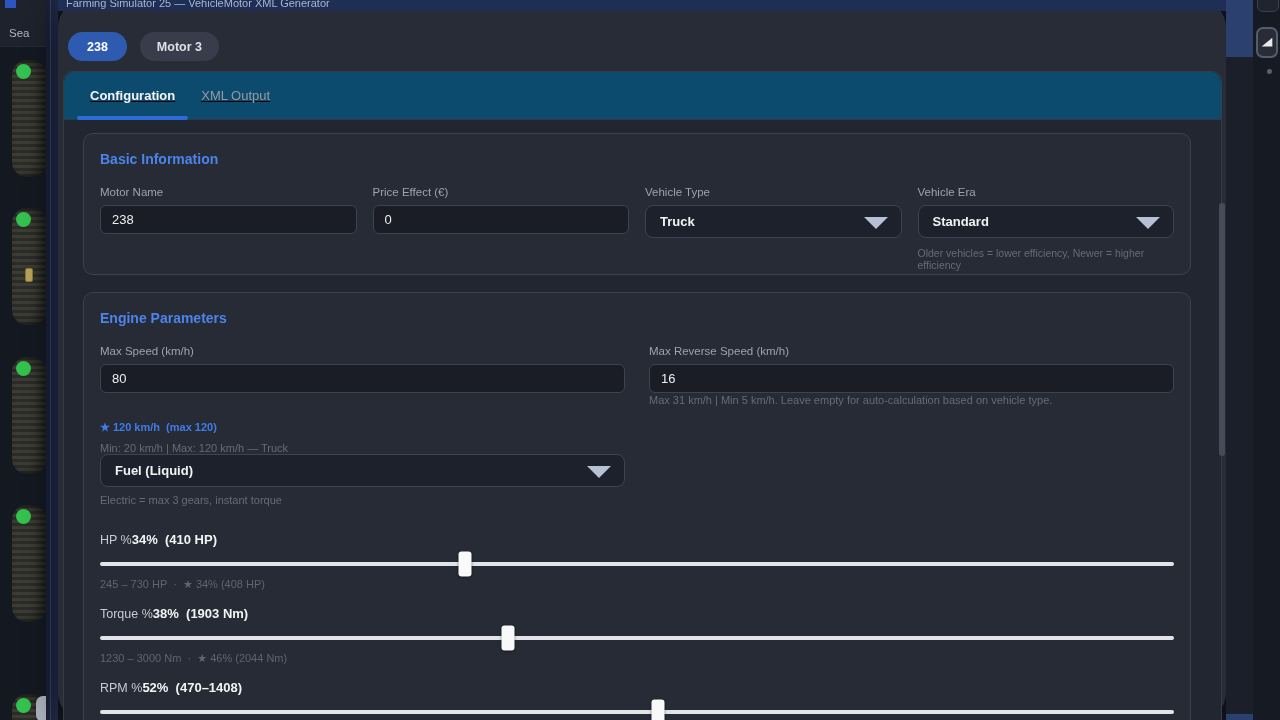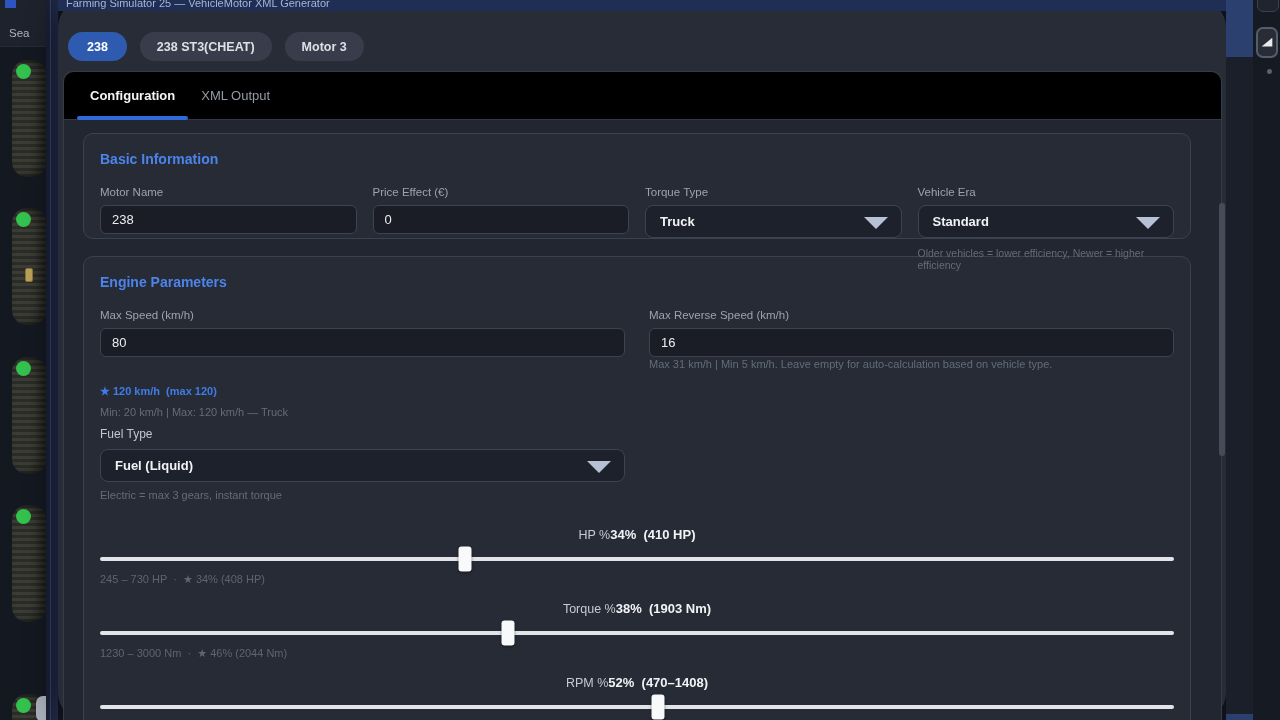--- a/index.html
+++ b/index.html
@@ -40,30 +40,30 @@
   .titlebar{position:absolute;left:0;top:0;width:100%;height:11px;overflow:hidden;}
   .titlebar span{display:block;margin:-4px 0 0 8px;font-size:11px;line-height:14px;color:#a9b5cf;}
 
   .pills{position:absolute;left:10px;top:32px;display:flex;gap:13px;}
   .pill{height:29px;display:flex;align-items:center;padding:0 17px;border-radius:15px;
         background:#373d4a;color:#dde0e6;font-size:12.5px;font-weight:600;}
   .pill.active{padding:0 19px;color:#ffffff;}
 
   .container{position:absolute;left:5px;top:71px;width:1159px;height:650px;
         border:1px solid #353c49;border-bottom:none;border-radius:10px 10px 0 0;background:#222630;}
-  .tabbar{position:relative;height:48px;background:#000000;border-bottom:1px solid #323846;
+  .tabbar{position:relative;height:48px;background:#0c4a6e;border-bottom:1px solid #323846;
         border-radius:10px 10px 0 0;display:flex;padding-left:13px;text-decoration:underline;}
   .tab{position:relative;display:flex;align-items:center;padding:0 13px;font-size:13px;color:#949ba6;}
   .tab.active{color:#f4f5f7;font-weight:700;}
   .tab .underline{position:absolute;left:0;bottom:-1px;width:100%;height:4px;border-radius:2px;}
 
   .content{position:absolute;left:0;top:48px;width:100%;height:602px;}
   .card{margin-left:19px;width:1108px;border:1px solid #3a4150;border-radius:10px;
         background:#272b35;padding:16px;}
-  .card1{margin-top:13px;height:106px;}
+  .card1{margin-top:13px;height:142px;}
   .card2{margin-top:17px;height:520px;}
   .card h3{margin:1px 0 0 0;font-size:14px;font-weight:700;}
   .grid4{display:grid;grid-template-columns:repeat(4,1fr);column-gap:16px;margin-top:19px;}
   .grid2{display:grid;grid-template-columns:repeat(2,1fr);column-gap:24px;margin-top:19px;}
   .f-label{font-size:11.5px;color:#9ca3af;margin-bottom:7px;}
   .f-input{width:100%;height:29px;background:#1a1d25;border:1px solid #3d4450;border-radius:6px;
         color:#eceef1;font-size:13px;padding:0 11px;outline:none;}
   .f-select{position:relative;width:100%;height:33px;background:#1d212b;border:1px solid #3d4450;
         border-radius:8px;color:#f0f2f4;font-size:13px;font-weight:700;
         display:flex;align-items:center;padding:0 14px;}
@@ -74,21 +74,21 @@
   .hint-right-col{margin-top:9px;font-size:10.5px;}
   .starred{font-size:11px;font-weight:700;margin-top:28px;white-space:pre;}
   .range-hint{margin-top:8px;}
   .fuel-label{margin-top:9px;font-size:12px;color:#c2c6cd;margin-bottom:8px;}
   .fuel-hint{margin-top:7px;}
   .rev-hint{margin-top:1px;}
 
   .sliders{margin-top:26px;}
   .slider-row{margin-top:15px;}
   .slider-row:first-child{margin-top:0;}
-  .s-head{display:flex;justify-content:center;align-items:baseline;height:16px;}
+  .s-head{display:flex;justify-content:flex-start;align-items:baseline;height:16px;}
   .s-label{font-size:12.5px;color:#c6cad2;}
   .s-value{font-size:13px;font-weight:700;color:#f2f3f5;white-space:pre;}
   .s-trackwrap{position:relative;height:4px;margin:14px 0 12px 0;}
   .s-track{position:absolute;left:0;top:0;width:100%;height:4px;border-radius:2px;background:#e2e4e8;}
   .s-thumb{position:absolute;top:2px;width:13px;height:25px;border-radius:3px;background:#f8f9fa;
         transform:translate(-50%,-50%);box-shadow:0 1px 3px rgba(0,0,0,.5);}
   .s-hint{font-size:11px;color:#5d6570;white-space:pre;}
 
   .inner-thumb{position:absolute;left:1155px;top:131px;width:6px;height:253px;border-radius:3px;background:#454c59;}
 </style>
@@ -125,23 +125,20 @@
   <div class="dialog">
     <div class="titlebar" style="background: rgb(31, 46, 85);">
       <span>Farming Simulator 25 — VehicleMotor XML Generator</span>
     </div>
 
     <div class="pills">
       <div class="pill active" style="background: rgb(46, 91, 176);">
         <span>238</span>
       </div>
       <div class="pill">
-        <span>238 ST3(CHEAT)</span>
-      </div>
-      <div class="pill">
         <span>Motor 3</span>
       </div>
     </div>
 
     <div class="container">
       <div class="tabbar">
         <div class="tab active">
           <span>Configuration</span>
           <div class="underline" style="background: rgb(47, 106, 217);"></div>
         </div>
@@ -157,21 +154,21 @@
           <div class="grid4">
             <div>
               <div class="f-label">Motor Name</div>
               <input class="f-input" value="238" style="">
             </div>
             <div>
               <div class="f-label">Price Effect (€)</div>
               <input class="f-input" value="0" style="">
             </div>
             <div>
-              <div class="f-label">Torque Type</div>
+              <div class="f-label">Vehicle Type</div>
               <div class="f-select">
                 <span>Truck</span>
                 <span class="chev"></span>
               </div>
             </div>
             <div>
               <div class="f-label">Vehicle Era</div>
               <div class="f-select">
                 <span>Standard</span>
                 <span class="chev"></span>
@@ -182,21 +179,20 @@
         </div>
 
         <div class="card card2">
           <h3 style="color: rgb(76, 132, 236);">Engine Parameters</h3>
           <div class="grid2">
             <div>
               <div class="f-label">Max Speed (km/h)</div>
               <input class="f-input" value="80" style="">
               <div class="starred" style="color: rgb(63, 124, 232);">★ 120 km/h  (max 120)</div>
               <div class="hint range-hint">Min: 20 km/h | Max: 120 km/h — Truck</div>
-              <div class="fuel-label">Fuel Type</div>
               <div class="f-select">
                 <span>Fuel (Liquid)</span>
                 <span class="chev"></span>
               </div>
               <div class="hint fuel-hint">Electric = max 3 gears, instant torque</div>
             </div>
             <div>
               <div class="f-label">Max Reverse Speed (km/h)</div>
               <input class="f-input" value="16" style="">
               <div class="hint rev-hint">Max 31 km/h | Min 5 km/h. Leave empty for auto-calculation based on vehicle type.</div>

